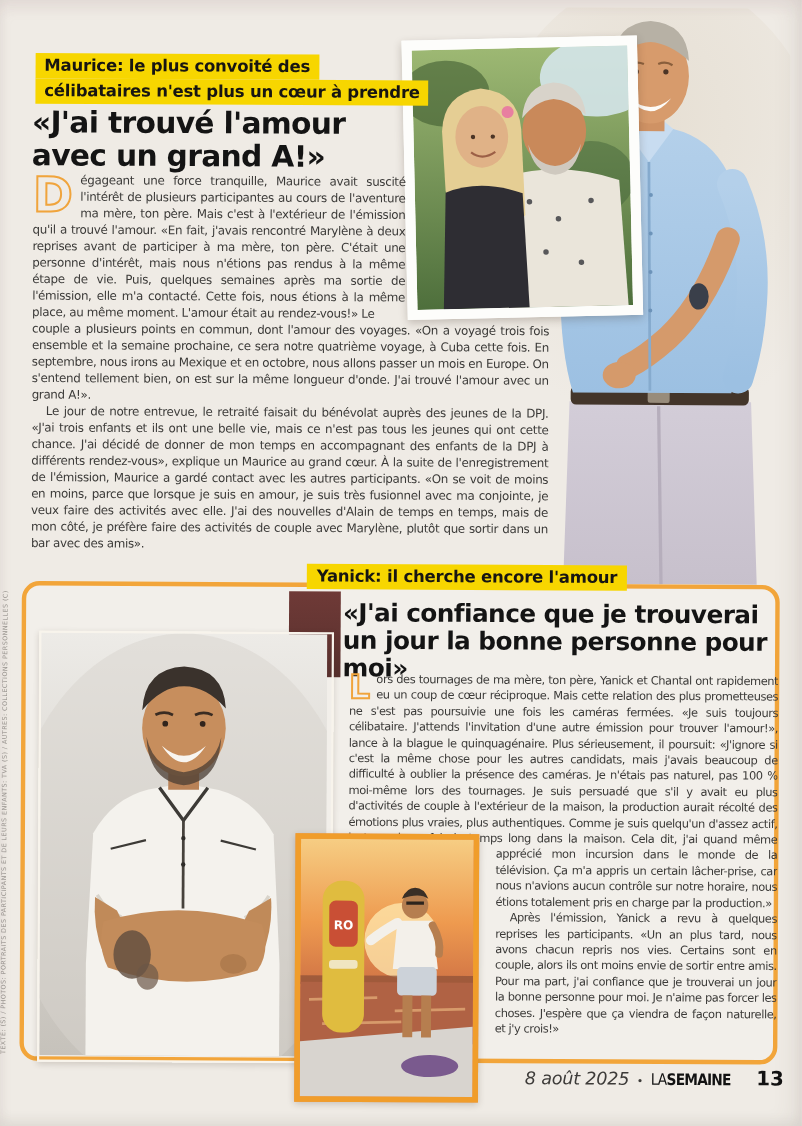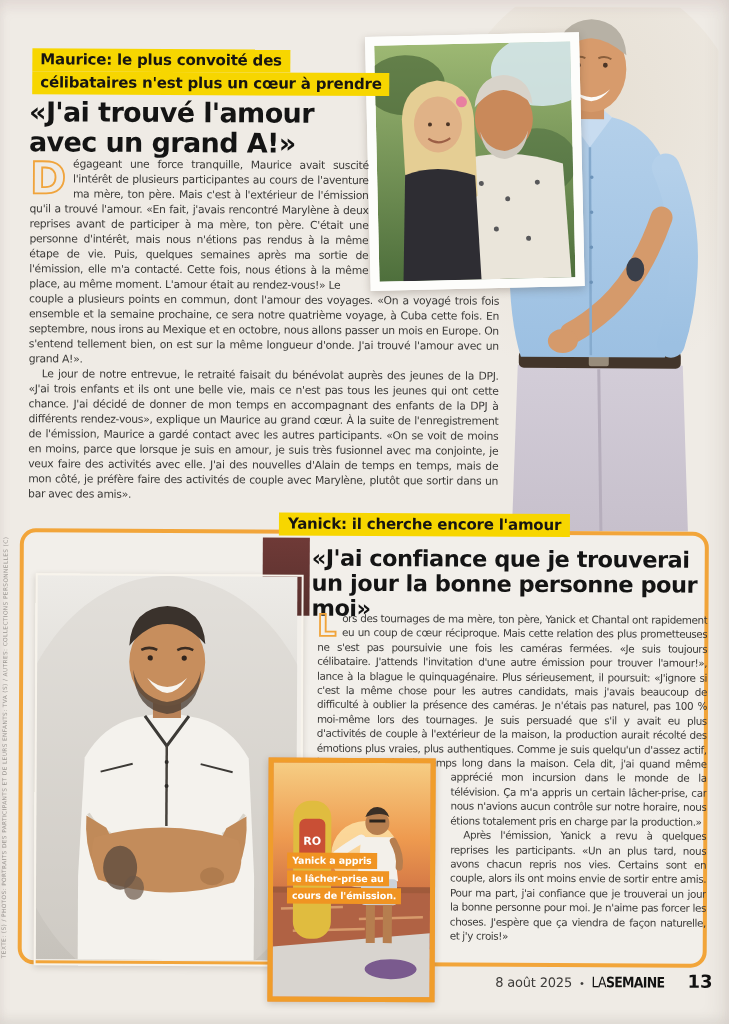--- a/index.html
+++ b/index.html
@@ -56,21 +56,21 @@
                 background:linear-gradient(180deg,#6f3a37,#58302d);}
   .photo-yanick{position:absolute;left:36px;top:575px;width:264px;height:388px;z-index:7;
                 border:2px solid #f8f4ec;box-shadow:0 2px 6px rgba(60,45,30,.18);}
   .photo-inset{position:absolute;left:270px;top:758px;width:157px;height:234px;z-index:10;
                border:5px solid #f09d2b;box-shadow:0 2px 7px rgba(60,45,30,.22);background:#e8954f;}
   .caption2{position:absolute;left:14px;bottom:9px;z-index:2;}
 
   
   .footer{position:absolute;left:420px;top:969px;width:295px;z-index:12;display:flex;
           align-items:baseline;justify-content:flex-end;gap:7px;}
-  .f-date{font-size:13px;color:#3d3b39;letter-spacing:-.2px;}
+  .f-date{font-size:16px;color:#3d3b39;letter-spacing:-.2px;font-style:italic;}
   .f-sep{font-size:10px;color:#3d3b39;}
   .brand{display:inline-block;transform:scaleX(.86);transform-origin:left bottom;
          font-size:14.5px;letter-spacing:-.8px;color:#121212;white-space:nowrap;}
   .brand .la{font-weight:400;}
   .brand .sem{font-weight:700;}
   .f-page{font-weight:700;font-size:18px;color:#121212;margin-left:4px;}
   .credits{position:absolute;left:3px;top:620px;height:340px;z-index:12;
            writing-mode:vertical-rl;transform:rotate(180deg);
            font-size:5.8px;letter-spacing:.4px;color:#9b9792;white-space:nowrap;}
 </style>
@@ -263,25 +263,20 @@
       <circle cx="104" cy="60" r="12" fill="#b67e4f"></circle>
       <path d="M92 54 Q96 44 104 44 Q112 44 116 54 Q108 48 92 54 Z" fill="#3a2f26"></path>
       <path d="M96 58 L112 58" stroke="#2c241d" stroke-width="3"></path>
       <path d="M88 74 L120 74 L125 118 L84 118 Z" fill="#f3f0ea"></path>
       <path d="M88 76 Q74 84 64 92" stroke="#f3f0ea" stroke-width="9" fill="none" stroke-linecap="round"></path>
       <path d="M120 78 Q128 92 126 104" stroke="#b67e4f" stroke-width="7" fill="none" stroke-linecap="round"></path>
       <rect x="88" y="116" width="36" height="26" rx="4" fill="#ccd2d9"></rect>
       <rect x="93" y="142" width="9" height="38" fill="#b67e4f"></rect>
       <rect x="110" y="142" width="9" height="38" fill="#b67e4f"></rect>
     </svg>
-    <div class="caption1 cap-left caption2">
-      <span class="cap-line">Yanick  a appris</span>
-      <span class="cap-line">le lâcher-prise au</span>
-      <span class="cap-line">cours de l'émission.</span>
-    </div>
   </div>
 
   <div class="footer">
     <span class="f-date">8 août 2025</span>
     <span class="f-sep">•</span>
     <span class="brand"><span class="la">LA</span><span class="sem">SEMAINE</span></span>
     <span class="f-page">13</span>
   </div>
 
   <div class="credits">TEXTE: (S) / PHOTOS: PORTRAITS DES PARTICIPANTS ET DE LEURS ENFANTS: TVA (S) / AUTRES: COLLECTIONS PERSONNELLES (C)</div>

